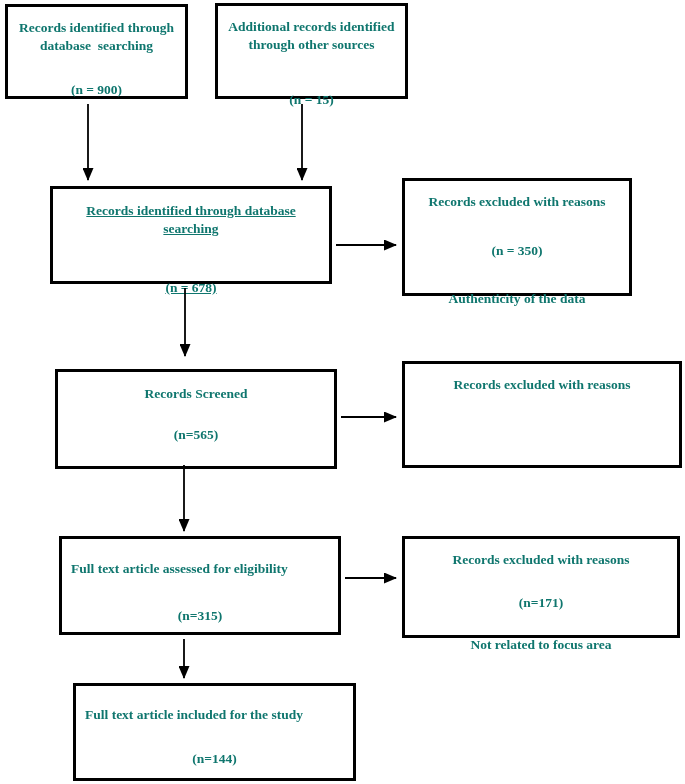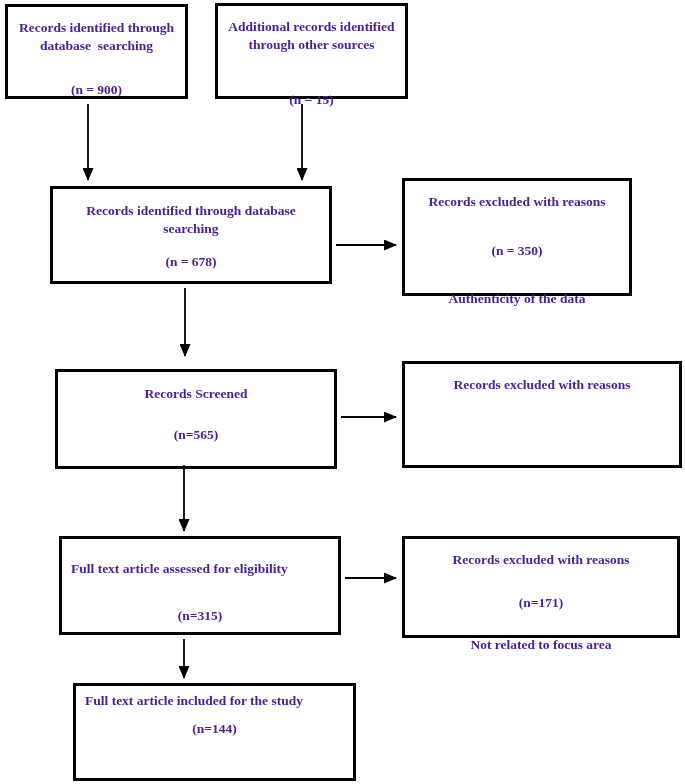--- a/index.html
+++ b/index.html
@@ -7,21 +7,21 @@
     padding: 0;
     background: #ffffff;
   }
   .canvas {
     position: relative;
     width: 685px;
     height: 784px;
     background: #ffffff;
     font-family: "Liberation Serif", "DejaVu Serif", serif;
     font-weight: bold;
-    color: #4c1d95;
+    color: #0f766e;
     overflow: hidden;
   }
   .node {
     position: absolute;
     box-sizing: border-box;
     border: 3px solid #000000;
     background: #ffffff;
     display: flex;
     flex-direction: column;
     align-items: center;
@@ -40,24 +40,24 @@
     margin-top: 10px;
   }
   .left-title .title {
     text-align: left;
     padding-left: 9px;
     box-sizing: border-box;
   }
   
   #box-records-db      { left: 5px;   top: 4px;   width: 183px; height: 95px;  padding-top: 12px; gap: 17px; }
   #box-additional      { left: 215px; top: 3px;   width: 193px; height: 96px;  padding-top: 12px; gap: 28px; }
-  #box-combined        { left: 50px;  top: 186px; width: 282px; height: 98px;  padding-top: 13px; gap: 6px; }
+  #box-combined        { left: 50px;  top: 186px; width: 282px; height: 98px;  padding-top: 13px; gap: 32px; text-decoration: underline; }
   #box-screened        { left: 55px;  top: 369px; width: 282px; height: 100px; padding-top: 13px; gap: 13px; }
   #box-assessed        { left: 59px;  top: 536px; width: 282px; height: 99px;  padding-top: 21px; gap: 19px; }
-  #box-included        { left: 73px;  top: 683px; width: 283px; height: 98px;  padding-top: 6px; }
+  #box-included        { left: 73px;  top: 683px; width: 283px; height: 98px;  padding-top: 20px; gap: 16px; }
   #box-excluded-1      { left: 402px; top: 178px; width: 230px; height: 118px; padding-top: 12px; gap: 21px; }
   #box-excluded-2      { left: 402px; top: 361px; width: 280px; height: 107px; padding-top: 12px; gap: 16px; }
   #box-excluded-3      { left: 402px; top: 536px; width: 278px; height: 102px; padding-top: 12px; gap: 15px; }
   .arrow-layer {
     position: absolute;
     left: 0; top: 0;
     width: 685px;
     height: 784px;
     pointer-events: none;
   }

